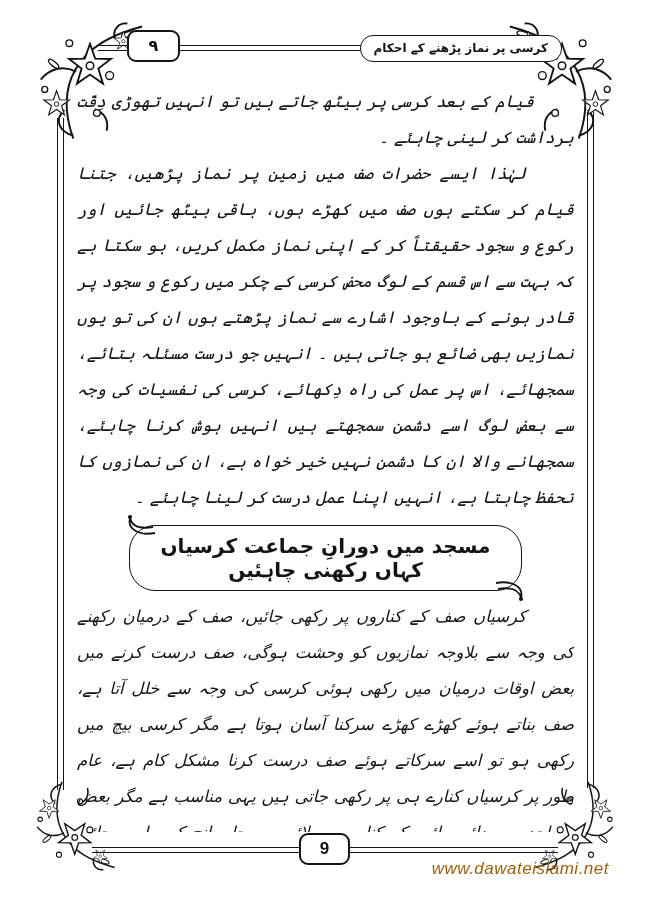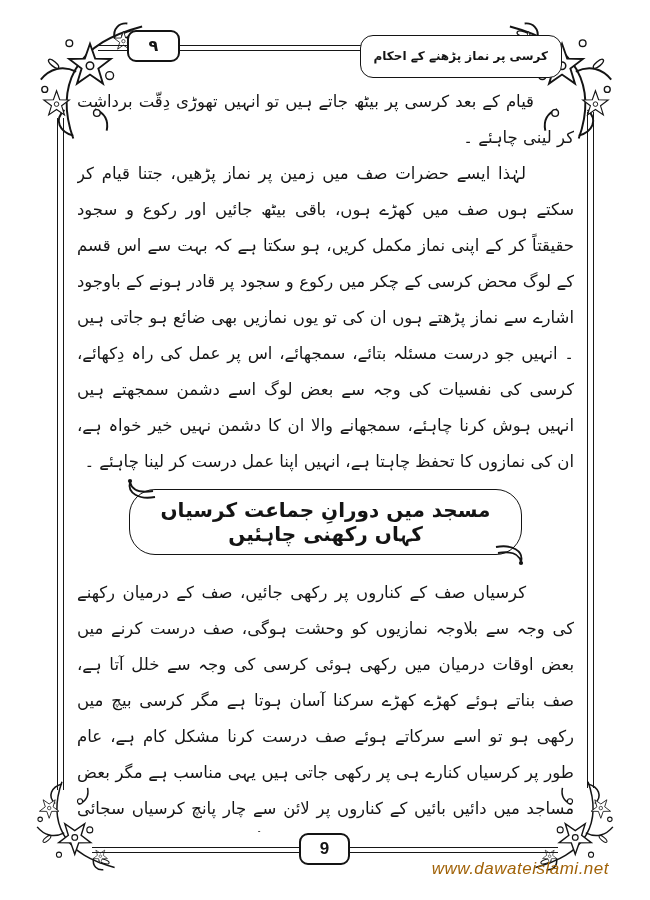--- a/index.html
+++ b/index.html
@@ -27,35 +27,35 @@
   
   .numbox{
     position:absolute;background:#fff;border:2px solid #141414;border-radius:9px;
     text-align:center;font-weight:bold;
   }
   .numbox.hdr{left:127px;top:30px;width:49px;height:28px;line-height:28px;font-size:16px;}
   .numbox.ftr{left:299px;top:833px;width:47px;height:28px;line-height:28px;font-size:17px;font-family:"Liberation Sans",sans-serif;}
   .titlebox{
     position:absolute;right:88px;top:35px;background:#fff;
     border:1.6px solid #141414;border-radius:13px;
-    padding:9px 13px;height:23px;line-height:23px;
+    padding:1px 13px;height:23px;line-height:23px;
     font-size:12px;font-weight:bold;white-space:nowrap;direction:rtl;
   }
   
   .main{
     position:absolute;left:77px;right:76px;top:84px;bottom:68px;
     direction:rtl;overflow:hidden;
   }
   .para{
     margin:0;font-size:16.5px;line-height:36px;
-    text-align:justify;text-indent:48px;color:#151515;
+    text-align:justify;text-indent:48px;color:#151515;font-style:italic;
   }
   .para.cont{text-indent:40px;}
   
-  .headingwrap{position:relative;width:79%;margin:9px auto 20px auto;}
+  .headingwrap{position:relative;width:79%;margin:9px auto 8px auto;}
   .headingbox{
     border:1.7px solid #141414;border-radius:26px;background:#fff;
     text-align:center;font-size:20px;font-weight:bold;
     padding:8px 18px;direction:rtl;
   }
   .curl{position:absolute;width:34px;height:26px;}
   .curl.a{left:-6px;top:-13px;}
   .curl.b{right:-6px;bottom:-13px;transform:scale(-1,-1);}
   
   .siteurl{

